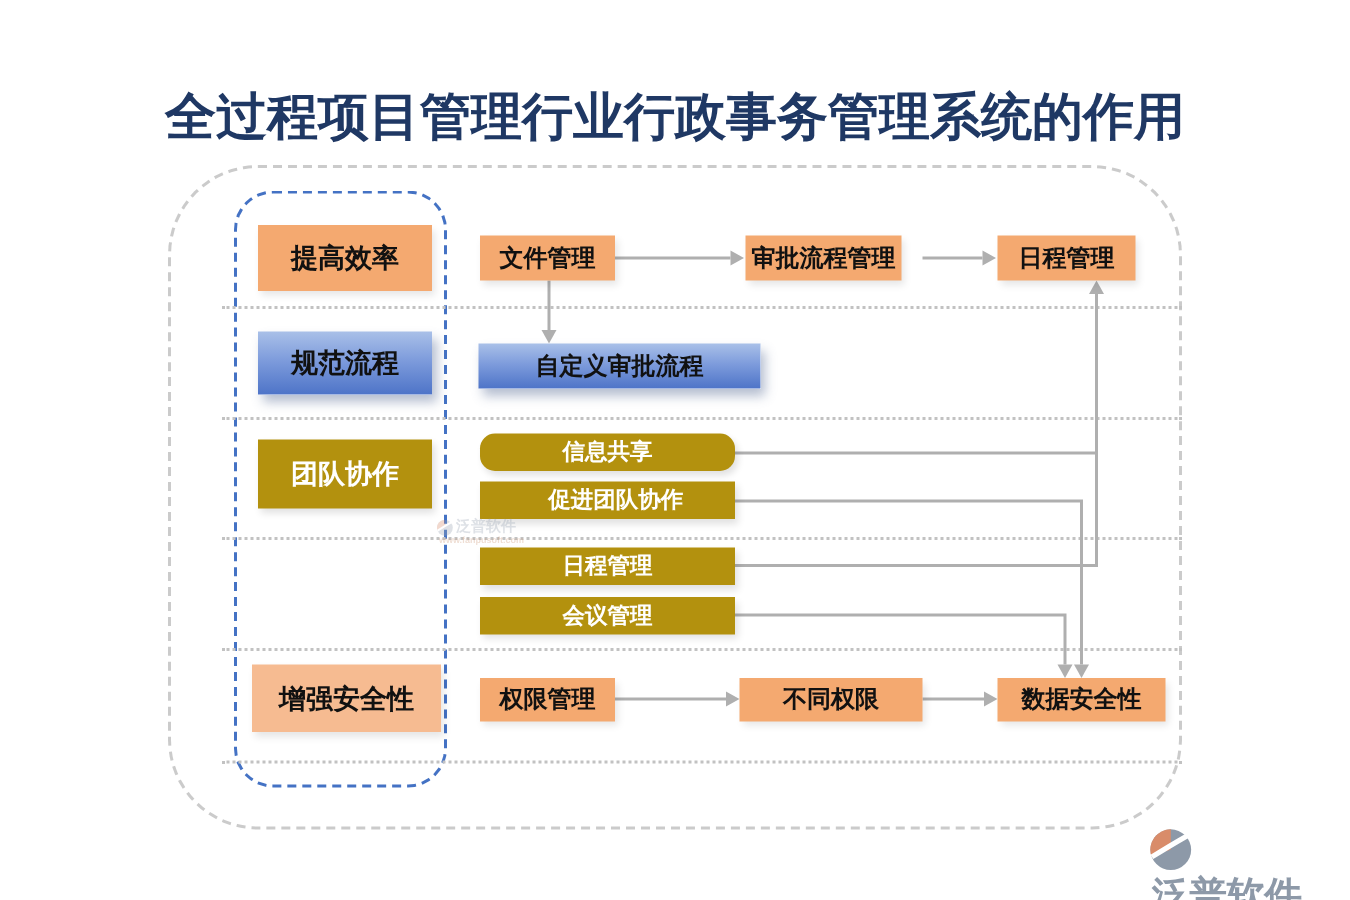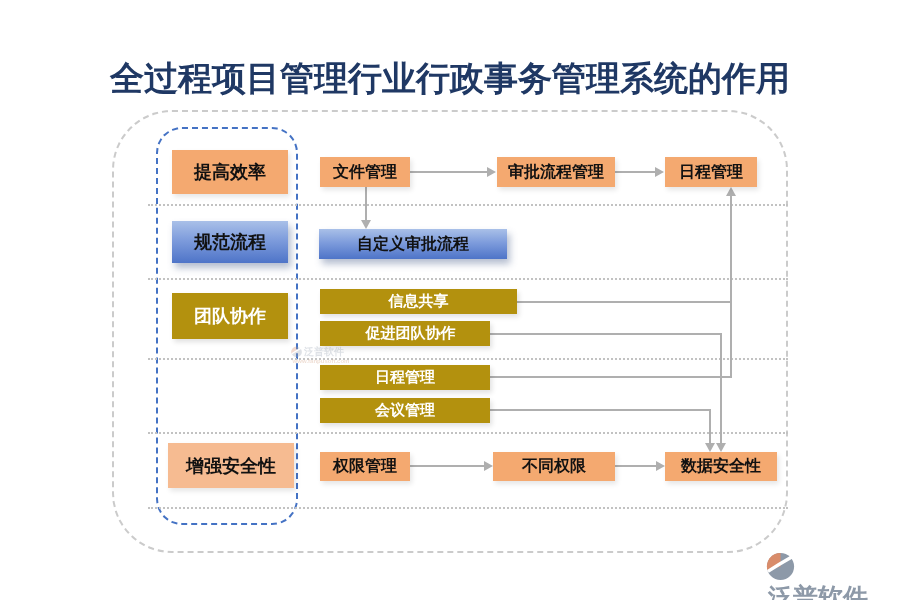--- a/index.html
+++ b/index.html
@@ -117,32 +117,32 @@
   <div class="box blue-grad t18" style="left:172px;top:221px;width:116px;height:42px;">
     <span>规范流程</span>
   </div>
   <div class="box orange-light t18" style="left:168px;top:443px;width:126px;height:45px;">
     <span>增强安全性</span>
   </div>
 
   <div class="box orange t16" style="left:320px;top:157px;width:90px;height:30px;">
     <span>文件管理</span>
   </div>
-  <div class="box orange t16" style="left:497px;top:157px;width:118px;height:30px;">
+  <div class="box orange t16" style="left:497px;top:157px;width:104px;height:30px;">
     <span>审批流程管理</span>
   </div>
   <div class="box orange t16" style="left:665px;top:157px;width:92px;height:30px;">
     <span>日程管理</span>
   </div>
 
   <div class="box blue-grad t16" style="left:319px;top:229px;width:188px;height:30px;">
     <span>自定义审批流程</span>
   </div>
 
-  <div class="box gold t15" style="left:320px;top:289px;width:197px;height:25px;">
+  <div class="box gold t15" style="left:320px;top:289px;width:170px;height:25px;border-radius:10px;">
     <span>信息共享</span>
   </div>
   <div class="box gold t15" style="left:320px;top:321px;width:170px;height:25px;padding-left:11px;">
     <span>促进团队协作</span>
   </div>
   <div class="box gold t15" style="left:320px;top:365px;width:170px;height:25px;">
     <span>日程管理</span>
   </div>
   <div class="box gold t15" style="left:320px;top:398px;width:170px;height:25px;">
     <span>会议管理</span>

